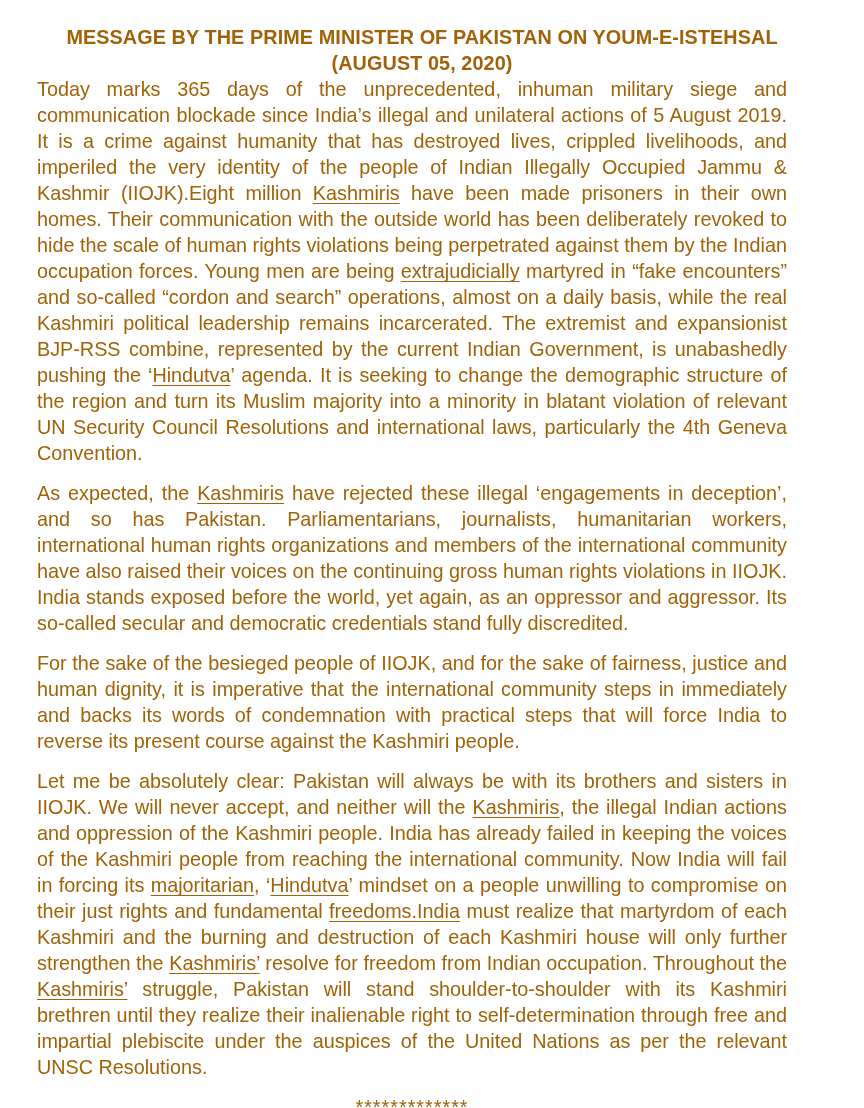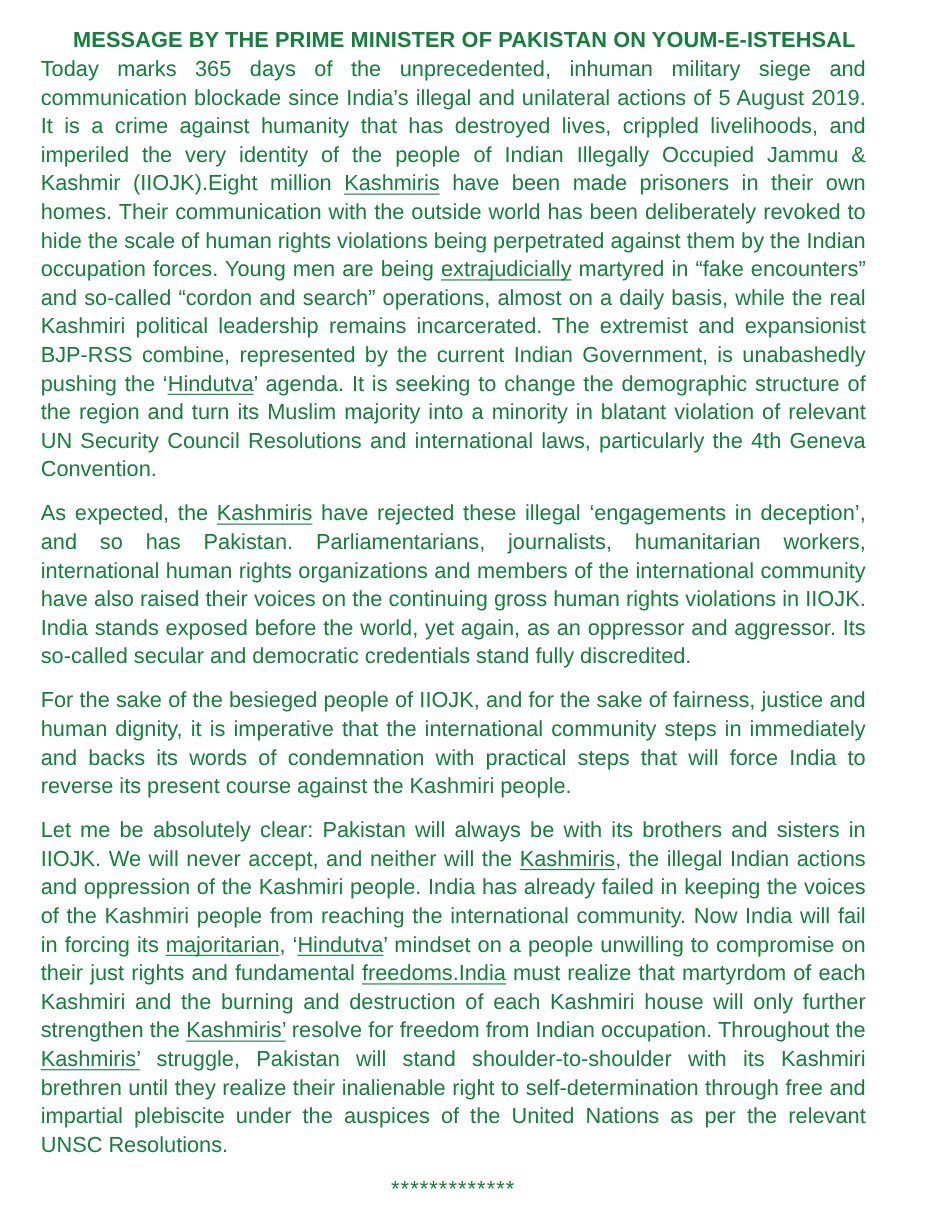--- a/index.html
+++ b/index.html
@@ -11,21 +11,21 @@
     width: 864px;
     height: 1108px;
     overflow: hidden;
   }
   .page {
     box-sizing: border-box;
     width: 844px;
     height: 1108px;
     padding: 24px 57px 12px 37px;
     background: #ffffff;
-    color: #15803d;
+    color: #a16207;
     font-family: "Liberation Sans", "DejaVu Sans", sans-serif;
     font-size: 19.8px;
     line-height: 26px;
   }
   .title-wrap {
     margin: 0 -20px 0 0; 
   }
   .title-line {
     text-align: center;
     font-weight: bold;
@@ -51,20 +51,21 @@
     text-align: center;
     letter-spacing: 1px;
   }
 </style>
 </head>
 <body>
 
 <div class="page">
   <header class="title-wrap">
     <div class="title-line">MESSAGE BY THE PRIME MINISTER OF PAKISTAN ON YOUM-E-ISTEHSAL</div>
+    <div class="title-line">(AUGUST 05, 2020)</div>
   </header>
 
   <main class="body-text" id="paragraphs">
       <p class="para"><span>Today marks 365 days of the unprecedented, inhuman military siege and communication blockade since India’s illegal and unilateral actions of 5 August 2019. It is a crime against humanity that has destroyed lives, crippled livelihoods, and imperiled the very identity of the people of Indian Illegally Occupied Jammu &amp; Kashmir (IIOJK).Eight million </span><span class="sq">Kashmiris</span><span> have been made prisoners in their own homes. Their communication with the outside world has been deliberately revoked to hide the scale of human rights violations being perpetrated against them by the Indian occupation forces. Young men are being </span><span class="sq">extrajudicially</span><span> martyred in “fake encounters” and so-called “cordon and search” operations, almost on a daily basis, while the real Kashmiri political leadership remains incarcerated. The extremist and expansionist BJP-RSS combine, represented by the current Indian Government, is unabashedly pushing the ‘</span><span class="sq">Hindutva</span><span>’ agenda. It is seeking to change the demographic structure of the region and turn its Muslim majority into a minority in blatant violation of relevant UN Security Council Resolutions and international laws, particularly the 4th Geneva Convention.</span></p>
       <p class="para"><span>As expected, the </span><span class="sq">Kashmiris</span><span> have rejected these illegal ‘engagements in deception’, and so has Pakistan. Parliamentarians, journalists, humanitarian workers, international human rights organizations and members of the international community have also raised their voices on the continuing gross human rights violations in IIOJK. India stands exposed before the world, yet again, as an oppressor and aggressor. Its so-called secular and democratic credentials stand fully discredited.</span></p>
       <p class="para"><span>For the sake of the besieged people of IIOJK, and for the sake of fairness, justice and human dignity, it is imperative that the international community steps in immediately and backs its words of condemnation with practical steps that will force India to reverse its present course against the Kashmiri people.</span></p>
       <p class="para"><span>Let me be absolutely clear: Pakistan will always be with its brothers and sisters in IIOJK. We will never accept, and neither will the </span><span class="sq">Kashmiris</span><span>, the illegal Indian actions and oppression of the Kashmiri people. India has already failed in keeping the voices of the Kashmiri people from reaching the international community. Now India will fail in forcing its </span><span class="sq">majoritarian</span><span>, ‘</span><span class="sq">Hindutva</span><span>’ mindset on a people unwilling to compromise on their just rights and fundamental </span><span class="sq">freedoms.India</span><span> must realize that martyrdom of each Kashmiri and the burning and destruction of each Kashmiri house will only further strengthen the </span><span class="sq">Kashmiris’</span><span> resolve for freedom from Indian occupation. Throughout the </span><span class="sq">Kashmiris’</span><span> struggle, Pakistan will stand shoulder-to-shoulder with its Kashmiri brethren until they realize their inalienable right to self-determination through free and impartial plebiscite under the auspices of the United Nations as per the relevant UNSC Resolutions.</span></p>
     </main>
 
   <div class="footer-separator">*************</div>

